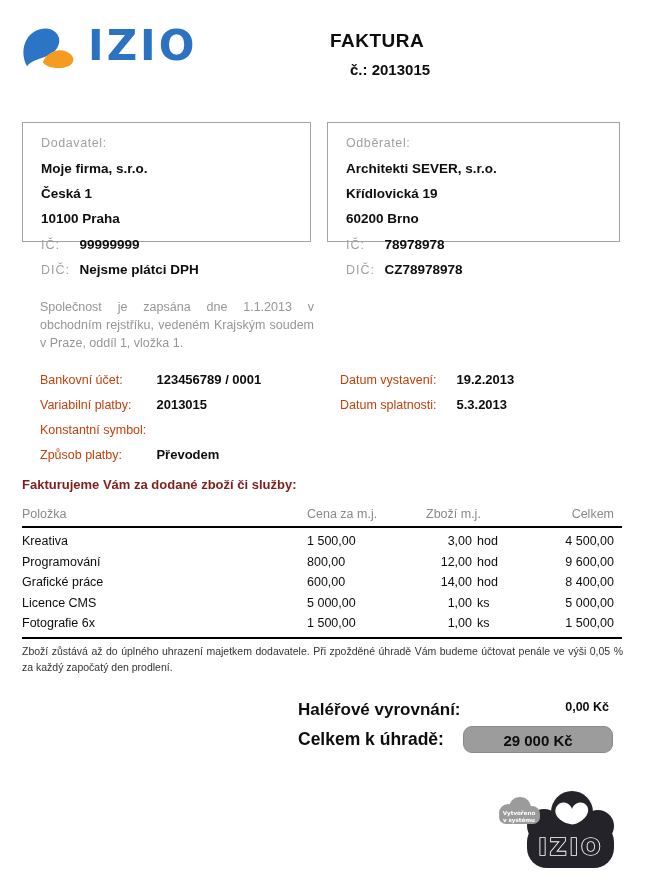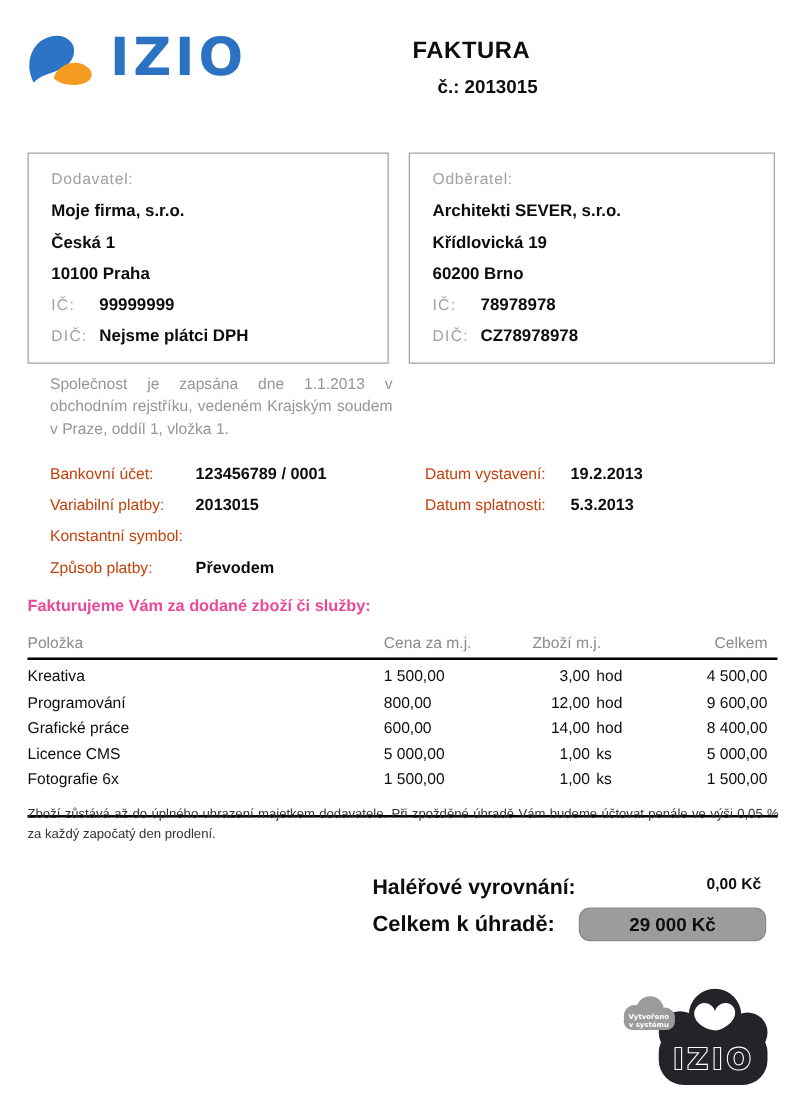--- a/index.html
+++ b/index.html
@@ -9,47 +9,47 @@
   }
 
   
   .logo { position:absolute; left:20px; top:22px; display:flex; align-items:center; gap:10px; }
   .logo-word { font-size:42px; font-weight:bold; color:#2b72c3; letter-spacing:3px; line-height:1; font-family:"DejaVu Sans", sans-serif; }
   .title-block { position:absolute; left:330px; top:30px; }
   .title-main { font-size:19px; font-weight:bold; color:#0d0d0d; letter-spacing:0.5px; }
   .title-num  { font-size:15px; font-weight:bold; color:#0d0d0d; margin-top:9px;margin-left:20px; }
 
   
-  .party-box { position:absolute; top:122px; height:169px; border:1px solid #a3a3a3; box-sizing:border-box; padding:8px 0 0 18px; background:#fff; }
+  .party-box { position:absolute; top:122px; height:120px; border:1px solid #a3a3a3; box-sizing:border-box; padding:8px 0 0 18px; background:#fff; }
   .box-supplier { left:22px;  width:289px; }
   .box-customer { left:327px; width:293px; }
   .party-box .line { height:25px; line-height:25px; white-space:nowrap; }
   .muted { color:#a0a0a0; font-size:12.5px; letter-spacing:0.6px; }
   .party-name, .party-street, .party-city { font-size:13.5px; font-weight:bold; color:#0d0d0d; }
   .reg-label { display:inline-block; width:34px; color:#a0a0a0; font-size:12.5px; letter-spacing:1px; }
   .reg-value { font-size:13.5px; font-weight:bold; color:#0d0d0d; }
 
   
   .registration { position:absolute; left:40px; top:299px; width:274px; color:#969696; font-size:12.5px; line-height:1.42; text-align:justify; }
 
   
   .kv-block { position:absolute; top:366px; }
   .payment { left:40px; width:285px; }
   .dates   { left:340px; width:280px; }
   .kv-row { height:25px; line-height:25px; white-space:nowrap; }
   .kv-label { display:inline-block; width:112px; color:#c2410c; font-size:12.5px; }
   .kv-value { font-size:13px; font-weight:bold; color:#0d0d0d; }
 
   
-  .items-intro { position:absolute; left:22px; top:477px; font-size:13px; font-weight:bold; color:#ec4899; }
+  .items-intro { position:absolute; left:22px; top:477px; font-size:13px; font-weight:bold; color:#7f1d1d; }
   .items-table { position:absolute; left:22px; top:502px; width:600px; font-size:12.5px; }
   .t-row { display:grid; grid-template-columns:285px 93px 135px 1fr; align-items:center; }
   .t-head { height:24px; color:#8a8a8a; border-bottom:2px solid #000; }
   .t-body .t-row { height:20.5px; color:#0d0d0d; }
-  .t-body { border-bottom:2px solid #000; padding-bottom:18px; padding-top:3px; }
+  .t-body { border-bottom:2px solid #000; padding-bottom:3px; padding-top:3px; }
   .c-price { text-align:left; }
   .c-qty   { padding-left:26px; }
   .c-total { text-align:right; padding-right:8px; }
   .qty-num { display:inline-block; width:46px; text-align:right; }
   .qty-unit { margin-left:5px; }
 
   
   .terms { position:absolute; left:22px; top:643px; width:601px; font-size:10.5px; color:#333; line-height:1.55; text-align:justify; }
 
   

